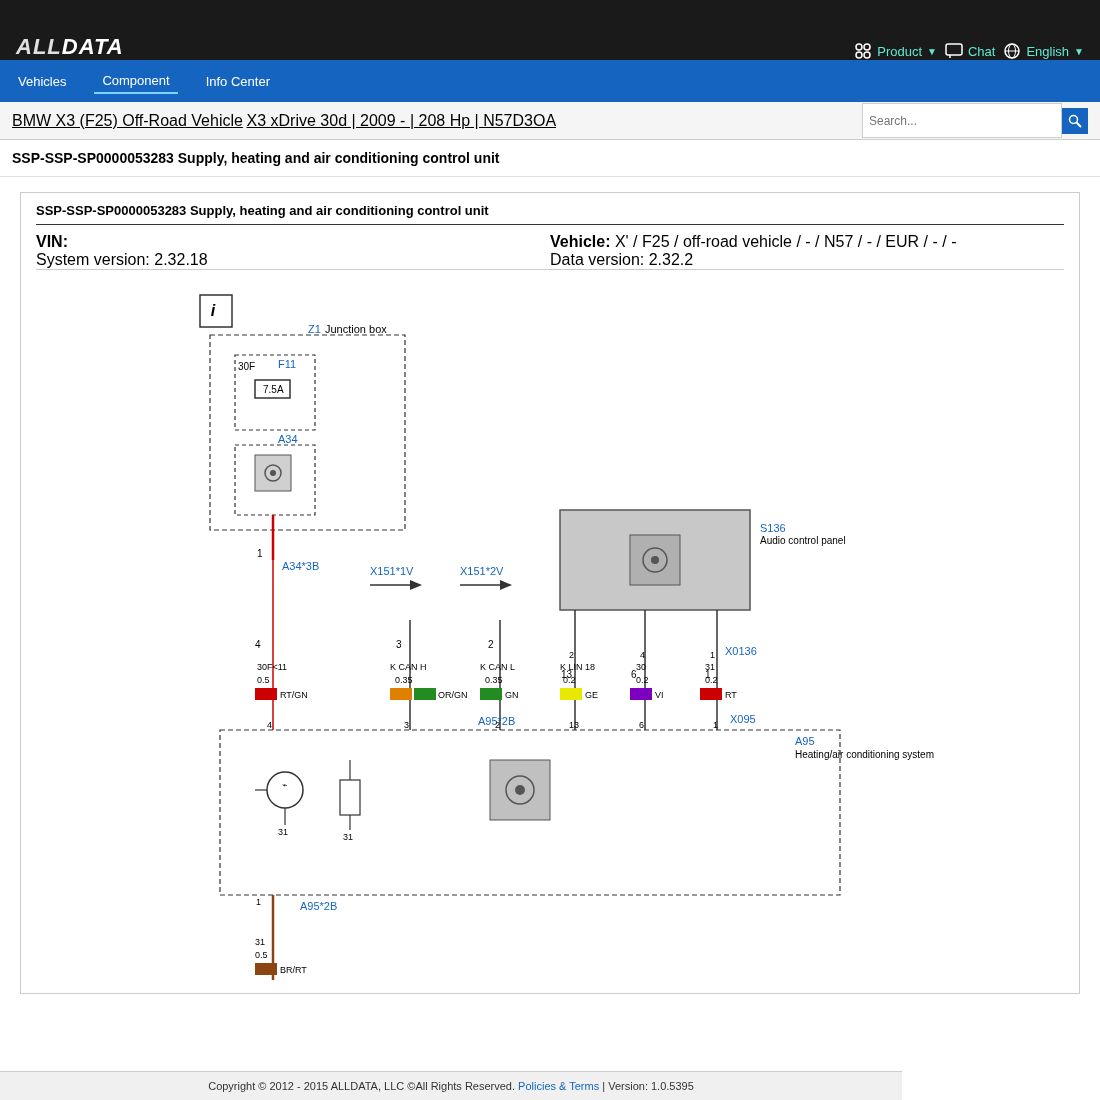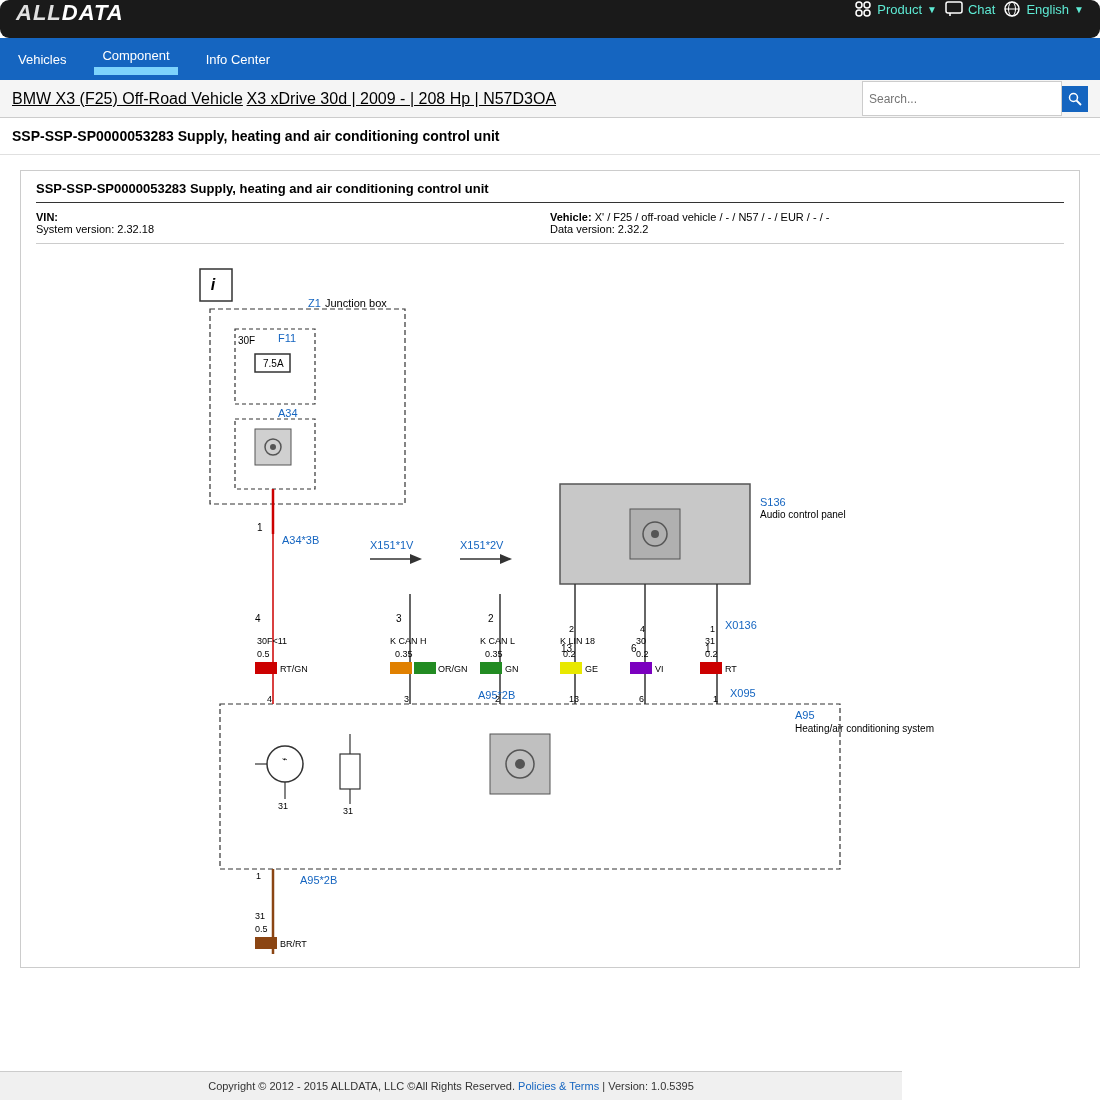--- a/index.html
+++ b/index.html
@@ -1,26 +1,25 @@
 <!DOCTYPE html>
 <html><head>
   <meta charset="utf-8">
   <style>
     * { box-sizing: border-box; margin: 0; padding: 0; }
     body { font-family: Arial, sans-serif; font-size: 12px; background: #fff; width: 1100px; min-height: 1100px; }
 
     
     #header {
       background: #1a1a1a;
-      height: 38px;
-      display: flex;
-      align-items: flex-start;
+      height: 60px;
+      display: flex;
+      align-items: flex-end;
       padding: 0 16px;
       justify-content: space-between;
-      border-radius: 9px;
     }
     #logo {
       color: white;
       font-size: 22px;
       font-weight: bold;
       font-style: italic;
       letter-spacing: 1px;
     }
     #logo span { color: #e0e0e0; }
     .header-nav {
@@ -47,21 +46,21 @@
       padding: 0 10px;
       gap: 20px;
     }
     .nav-item {
       color: white;
       font-size: 13px;
       cursor: pointer;
       padding: 4px 8px;
     }
     .nav-item.active {
-      border-bottom: 8px solid #7dd3fc;
+      border-bottom: 2px solid #7dd3fc;
       text-align: center;
     }
 
     
     #vehicle-bar {
       background: #f5f5f5;
       border-bottom: 1px solid #ccc;
       height: 38px;
       display: flex;
       align-items: center;
@@ -124,24 +123,23 @@
     #diagram-header {
       font-size: 13px;
       font-weight: bold;
       border-bottom: 1px solid #333;
       padding-bottom: 6px;
       margin-bottom: 8px;
     }
     #diagram-info {
       display: grid;
       grid-template-columns: 1fr 1fr;
-      font-size: 11px;
+      font-size: 16px;
       margin-bottom: 10px;
       border-bottom: 1px solid #ccc;
-      padding-bottom: 8px;
     }
     #diagram-info .label { font-weight: bold; }
 
     
     #schematic {
       width: 100%;
     }
 
     
     #footer {

